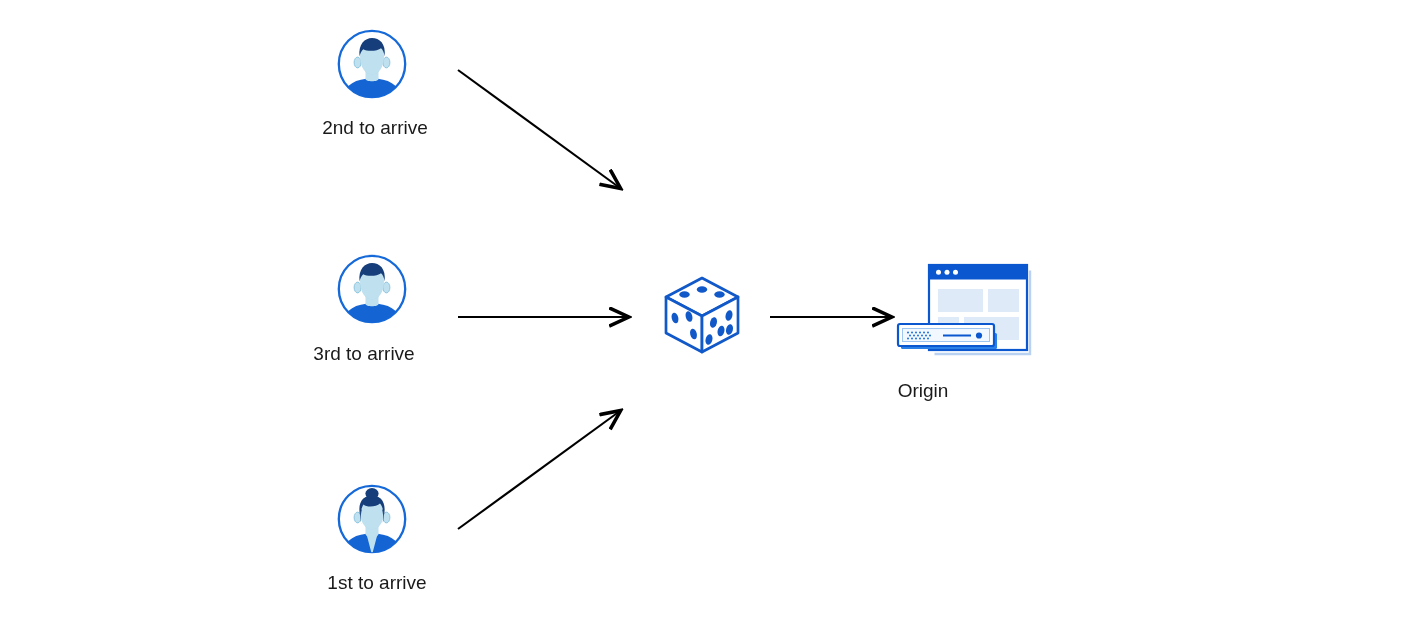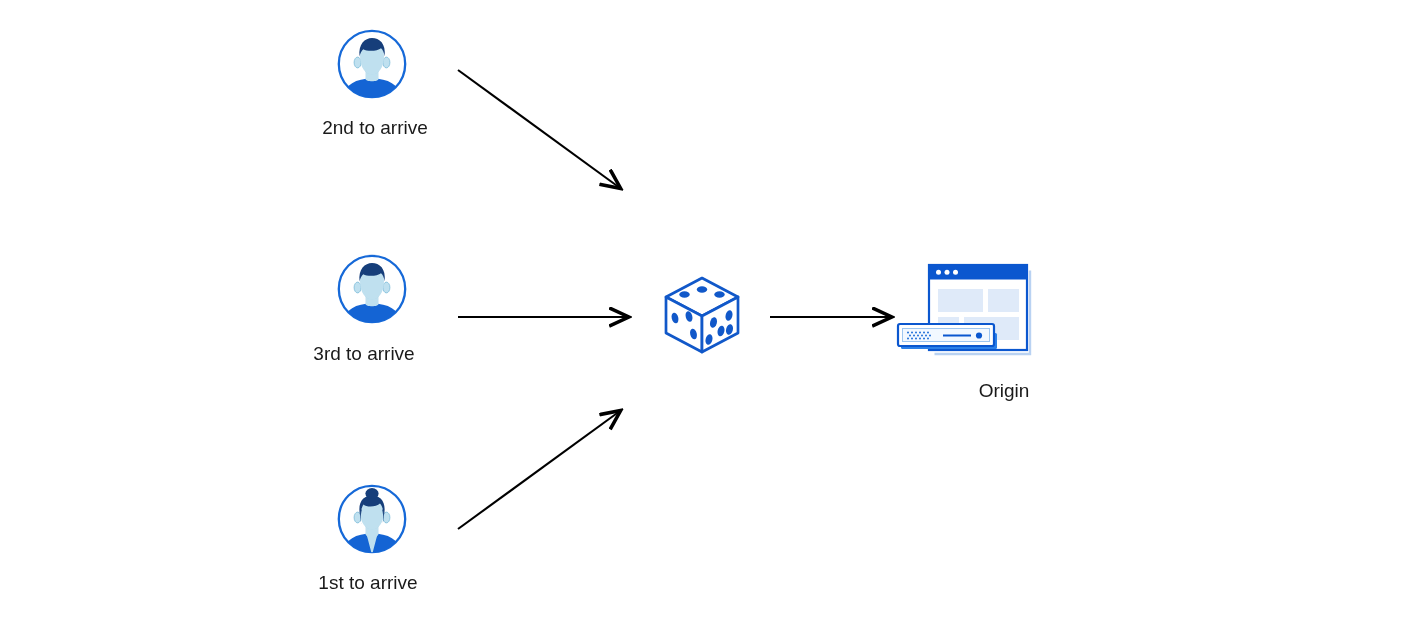--- a/index.html
+++ b/index.html
@@ -154,21 +154,21 @@
           <ellipse cx="50.4" cy="34.5" rx="3.5" ry="5.4" fill="#bfe0ef" stroke="#6fb4d6" stroke-width="0.7"></ellipse>
           <path d="M24 28 C24 16.5 30 12 36 12 C42 12 48 16.5 48 28 C48 39.5 42.5 46.5 36 46.5 C29.5 46.5 24 39.5 24 28 Z" fill="#bfe0ef"></path>
 
           <path d="M24.2 33 C21 19 27.5 12.5 36 12.5 C44.5 12.5 51 19 47.8 33 C47.4 27 46.2 22.5 44 20.4 C40.5 24 30.5 24.5 27.6 21.4 C25.8 23.8 24.6 28 24.2 33 Z" fill="#163e7a"></path>
           <ellipse cx="36" cy="10.5" rx="6.6" ry="5.4" fill="#163e7a"></ellipse>
           <path d="M25.8 26.5 C24.3 33 24.6 38.5 25.8 41.5 C24.2 37.5 23.6 31 24.6 26.5 Z" fill="#163e7a"></path>
           <path d="M46.2 26.5 C47.7 33 47.4 38.5 46.2 41.5 C47.8 37.5 48.4 31 47.4 26.5 Z" fill="#163e7a"></path>
         </g>
       </svg>
     </div>
-    <div class="node-label" style="left:248px; top:573px; width:240px;">1st to arrive</div>
+    <div class="node-label" style="left:257px; top:573px; width:240px;">1st to arrive</div>
   </div>
 
   <div class="dice" style="left:659px; top:272px;">
     <svg viewBox="0 0 86 86" width="86" height="86">
       <g stroke="#1158c9" stroke-width="2.7" stroke-linejoin="round" fill="#ffffff">
 
         <path d="M43 6 L79 25 L43 44 L7 25 Z"></path>
 
         <path d="M7 25 L43 44 L43 80 L7 61 Z"></path>
 
@@ -236,16 +236,16 @@
             <circle cx="23" cy="78.5" r="0.95"></circle>
               <circle cx="27" cy="78.5" r="0.95"></circle>
             <circle cx="31" cy="78.5" r="0.95"></circle>
               <circle cx="35" cy="78.5" r="0.95"></circle>
           </g>
           <line x1="50" y1="75.5" x2="78" y2="75.5" stroke="#0b57cf" stroke-width="2"></line>
           <circle cx="86" cy="75.5" r="3.1" fill="#0b57cf"></circle>
         </g>
       </svg>
     </div>
-    <div class="node-label" style="left:884px; top:381px; width:240px;">Origin</div>
+    <div class="node-label" style="left:803px; top:381px; width:240px;">Origin</div>
   </div>
 
 </div>
 
 </body></html>

